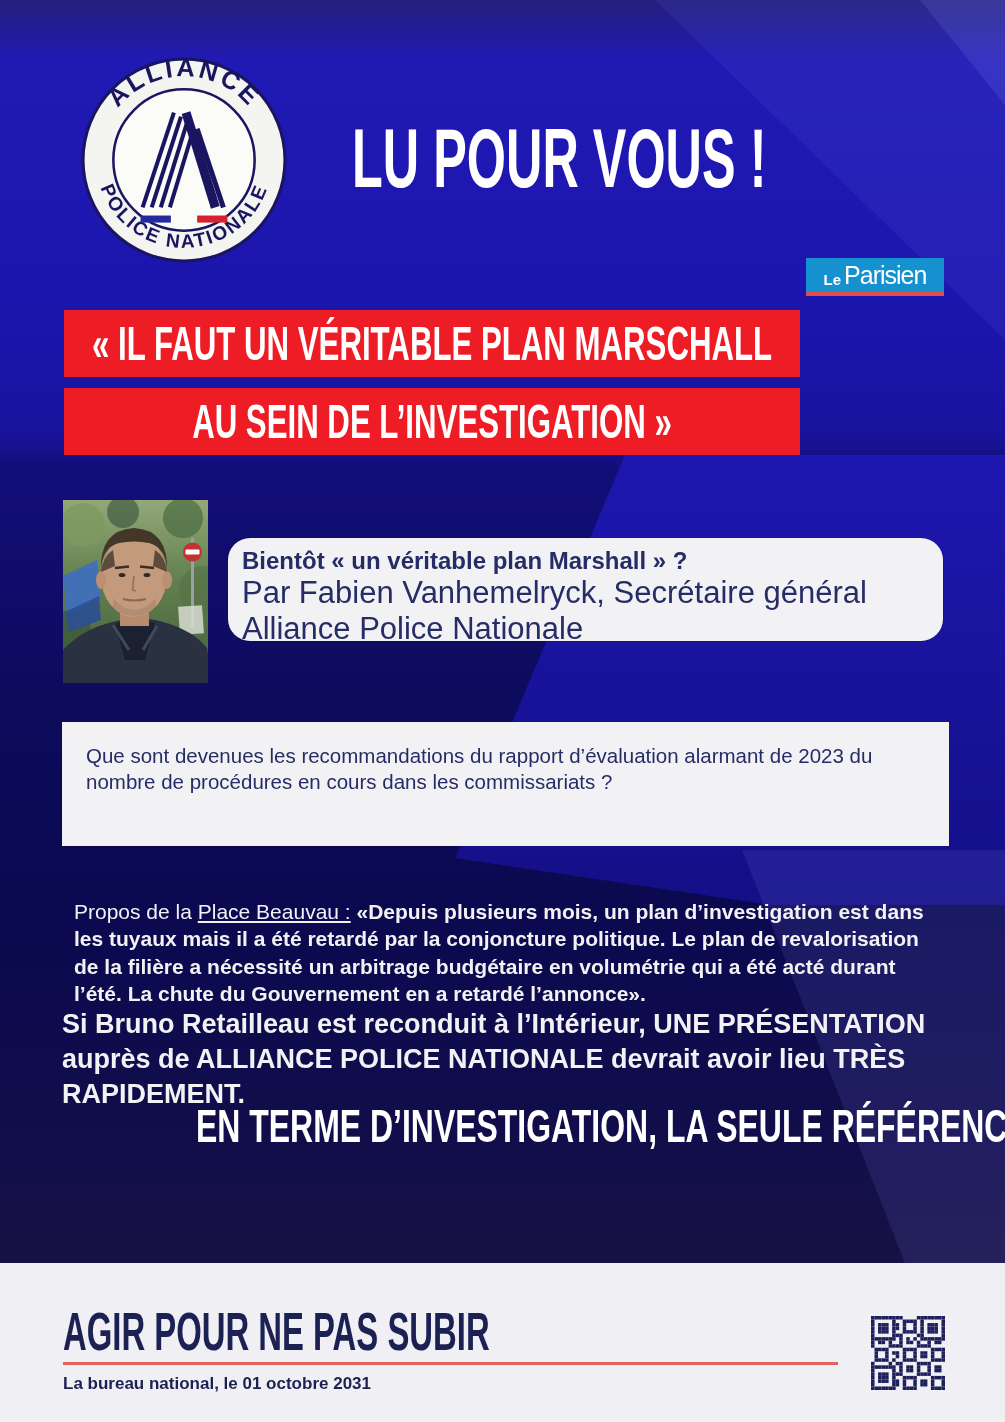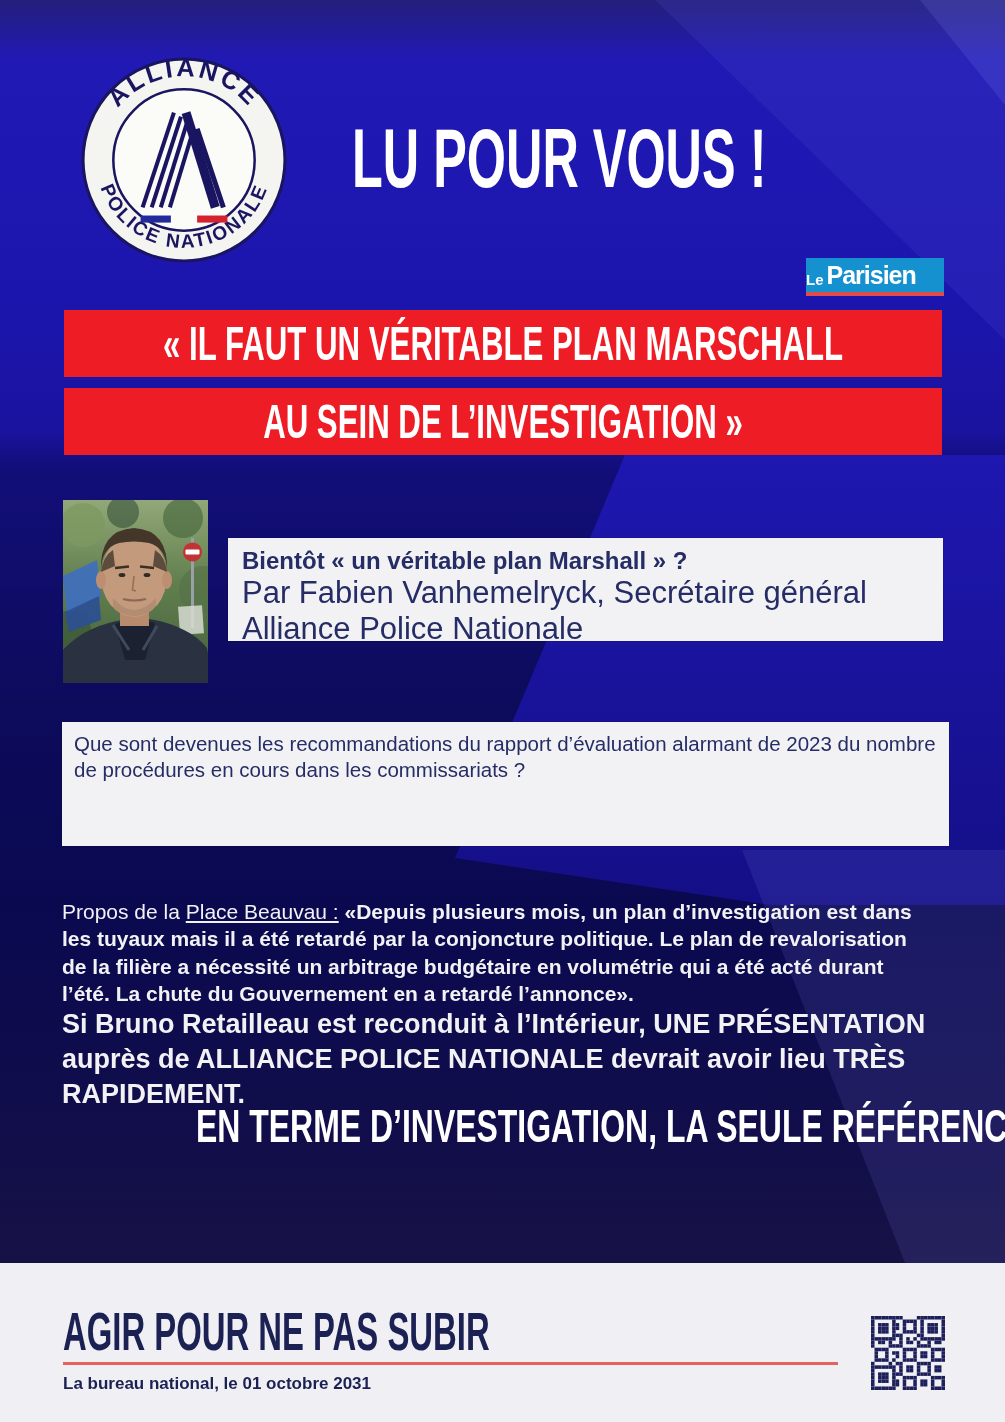--- a/index.html
+++ b/index.html
@@ -23,45 +23,45 @@
   .cond{display:inline-block;font-weight:700;white-space:nowrap;line-height:1;}
 
   #badge{position:absolute;left:78px;top:54px;width:212px;height:212px;}
 
   #main-title{position:absolute;left:352px;top:110px;color:#ffffff;
     font-size:84px;letter-spacing:0px;}
   #main-title .cond{transform:scaleX(.60);transform-origin:left center;}
 
   #parisien{position:absolute;left:806px;top:258px;width:138px;height:34px;
     background:#1691d0;border-bottom:4px solid #e04b4b;color:#ffffff;
-    display:flex;align-items:center;gap:3px;}
+    display:flex;align-items:center;justify-content:center;gap:3px;}
   #parisien .le{font-size:15px;font-weight:700;align-self:flex-end;padding-bottom:4px;}
-  #parisien .main{font-size:25px;font-weight:700;letter-spacing:-1px;}
-
-  .red-banner{position:absolute;left:64px;width:878px;height:67px;background:#ee1c25;
+  #parisien .main{font-size:25px;font-weight:400;letter-spacing:-1px;}
+
+  .red-banner{position:absolute;left:64px;width:736px;height:67px;background:#ee1c25;
     display:flex;align-items:center;justify-content:center;color:#ffffff;font-size:48px;}
   #banner-line1{top:310px;} #banner-line2{top:388px;}
   .red-banner .cond{transform:scaleX(.65);transform-origin:center center;}
 
   #portrait{position:absolute;left:63px;top:500px;width:145px;height:183px;overflow:hidden;}
 
   .white-box{position:absolute;background:#f2f2f4;color:#262d66;
     box-shadow:0 0 0 1px rgba(0,0,0,.08);}
   #headline-box{left:228px;top:538px;width:715px;height:103px;
     display:flex;flex-direction:column;justify-content:space-between;
-    padding:9px 14px;box-sizing:border-box;}
+    padding:9px 14px;box-sizing:border-box;border-radius:22px;}
   #headline-box .hl{font-size:24px;font-weight:700;}
   #headline-box .byl{font-size:31px;}
 
   #quote-box{left:62px;top:722px;width:887px;height:124px;
     padding:9px 12px;box-sizing:border-box;font-size:20.5px;line-height:1.26;}
-  #quote-box p{margin:0;}
+  #quote-box p{margin:12px;}
   #quote-box p + p{margin-top:13px;}
 
-  #propos{position:absolute;left:62px;top:898px;width:874px;color:#f2f2f5;
+  #propos{position:absolute;left:74px;top:898px;width:874px;color:#f2f2f5;
     font-size:21px;line-height:1.3;}
   #propos .link{text-decoration:underline;}
   #propos .strong{font-weight:700;}
   #para2{position:absolute;left:62px;top:1007px;width:874px;color:#f2f2f5;
     font-size:27px;line-height:1.3;font-weight:700;}
 
   #closing{position:absolute;left:0;top:1097px;width:1005px;text-align:center;
     color:#ffffff;font-size:47px;line-height:57px;}
   #closing .cond{transform:scaleX(.68);transform-origin:center center;}
 

